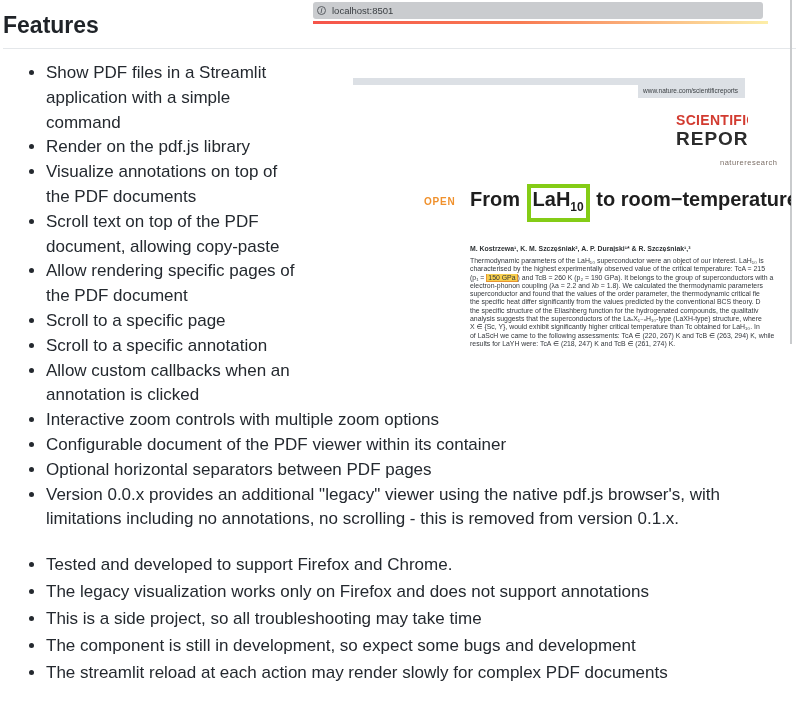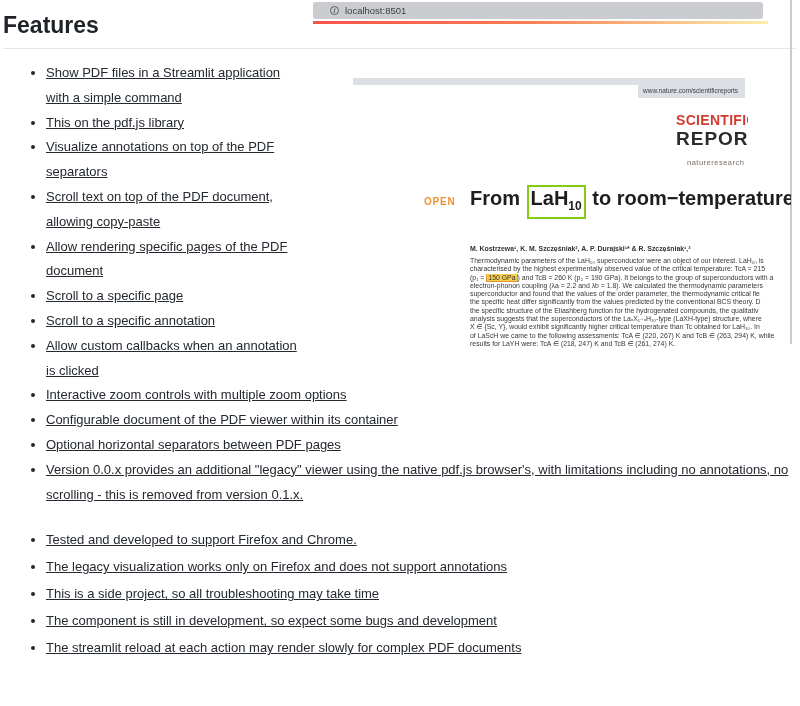--- a/index.html
+++ b/index.html
@@ -15,35 +15,34 @@
     font-size:23px; font-weight:700; color:#1f2328;
     margin:0; padding:12px 0 9px 0;
     border-bottom:1.5px solid #e4e7ea;
   }
   h2.limitations-heading { padding-top:10px; margin-top:2px; }
 
   .float-spacer { float:right; width:497px; height:310px; }
 
   ul.bullets { margin:12px 0 0 0; padding:0 0 0 43px; }
   ul.bullets li {
-    font-size:13px; line-height:24.8px; margin:0; color:#24292f;
+    font-size:17px; line-height:24.8px; margin:0; color:#24292f;
     list-style:disc outside;
-    text-decoration:underline;
   }
   ul.limitations-list { margin-top:19px; }
   ul.limitations-list li { line-height:27px; }
 
   
   .screenshot { position:absolute; inset:0; pointer-events:none; }
   .screenshot > * { position:absolute; }
 
   .addr-bar {
     left:313px; top:2px; width:450px; height:17px;
     background:#cacccf; border-radius:3px;
-    display:flex; align-items:center; gap:6px; padding-left:17px;
+    display:flex; align-items:center; gap:6px; padding-left:4px;
     font-size:9.5px; color:#3a3e42;
   }
   .info-icon {
     display:inline-block; width:9px; height:9px; flex:0 0 9px;
     border:1px solid #5a5e63; border-radius:50%;
     font-size:6.5px; line-height:7px; text-align:center; color:#5a5e63;
     font-style:italic; font-weight:700;
   }
   .decoration-line {
     left:313px; top:21px; width:455px; height:3px;
@@ -53,29 +52,29 @@
 
   .pdf-topbar { left:353px; top:78px; width:286px; height:7px; background:#dce0e5; }
   .pdf-urlbox {
     left:638px; top:78px; width:107px; height:20px; background:#dce0e5;
     font-size:6.5px; color:#3c4044; padding:9px 0 0 5px;
     white-space:nowrap; overflow:hidden;
   }
   .logo-block { left:676px; top:113px; width:72px; height:44px; overflow:hidden; }
   .logo-line1 { font-size:14px; font-weight:800; color:#d23b30; letter-spacing:0.3px; white-space:nowrap; line-height:15px; }
   .logo-line2 { font-size:19px; font-weight:700; color:#2c2c2c; letter-spacing:1px; white-space:nowrap; line-height:21px; }
-  .logo-sub  { left:687px; top:158px; width:59px; overflow:hidden; font-size:7.5px; color:#7c6f67; letter-spacing:0.5px; white-space:nowrap; }
+  .logo-sub  { left:720px; top:158px; width:59px; overflow:hidden; font-size:7.5px; color:#7c6f67; letter-spacing:0.5px; white-space:nowrap; }
 
   .open-label { left:424px; top:196px; font-size:10px; font-weight:700; color:#f0912d; letter-spacing:0.8px; }
 
   .paper-title { left:470px; top:184px; width:321px; height:60px; overflow:hidden;
     font-size:20px; font-weight:600; color:#1e1e1e; line-height:29px; }
   .paper-title .t-line1 { white-space:nowrap; }
   .annot-box {
-    display:inline-block; border:2px solid #84cc16; padding:0 2px; margin:0 1px;
+    display:inline-block; border:4px solid #84cc16; padding:0 2px; margin:0 1px;
     line-height:22px;
   }
   .annot-box sub { font-size:12px; }
 
   .paper-authors { left:470px; top:245px; width:321px; overflow:hidden; white-space:nowrap;
     font-size:6.9px; font-weight:700; color:#2e3235; }
 
   .paper-abstract { left:470px; top:257px; width:321px; height:92px; overflow:hidden;
     font-size:6.9px; line-height:8.3px; color:#33373c; }
   .paper-abstract .abs-line { white-space:nowrap; overflow:hidden; }
@@ -125,22 +124,22 @@
       <div class="abs-line">X ∈ {Sc, Y}, would exhibit significantly higher critical temperature than Tc obtained for LaH₁₀. In</div>
       <div class="abs-line">of LaScH we came to the following assessments: TcA ∈ (220, 267) K and TcB ∈ (263, 294) K, while</div>
       <div class="abs-line">results for LaYH were: TcA ∈ (218, 247) K and TcB ∈ (261, 274) K.</div>
     </div>
   </div>
 
   <div class="float-spacer"></div>
 
   <ul class="bullets features-list">
     <li>Show PDF files in a Streamlit application with a simple command</li>
-    <li>This on the pdf.js library</li>
-    <li>Visualize annotations on top of the PDF separators</li>
+    <li>Render on the pdf.js library</li>
+    <li>Visualize annotations on top of the PDF documents</li>
     <li>Scroll text on top of the PDF document, allowing copy-paste</li>
     <li>Allow rendering specific pages of the PDF document</li>
     <li>Scroll to a specific page</li>
     <li>Scroll to a specific annotation</li>
     <li>Allow custom callbacks when an annotation is clicked</li>
     <li>Interactive zoom controls with multiple zoom options</li>
     <li>Configurable document of the PDF viewer within its container</li>
     <li>Optional horizontal separators between PDF pages</li>
     <li>Version 0.0.x provides an additional "legacy" viewer using the native pdf.js browser's, with limitations including no annotations, no scrolling - this is removed from version 0.1.x.</li>
   </ul>

